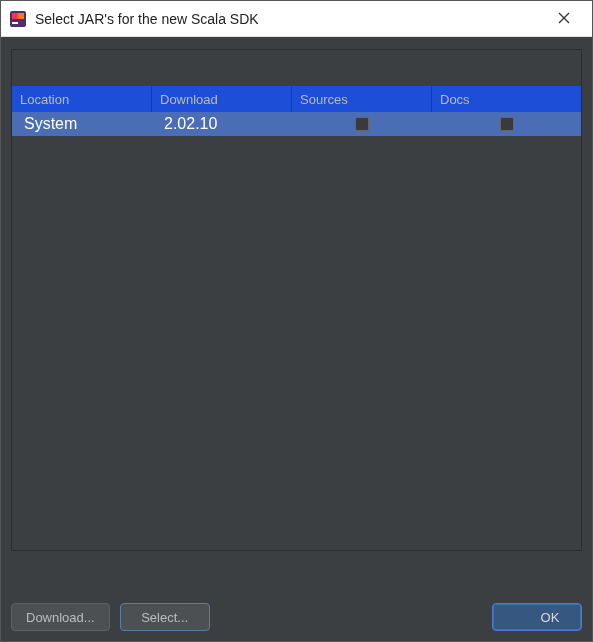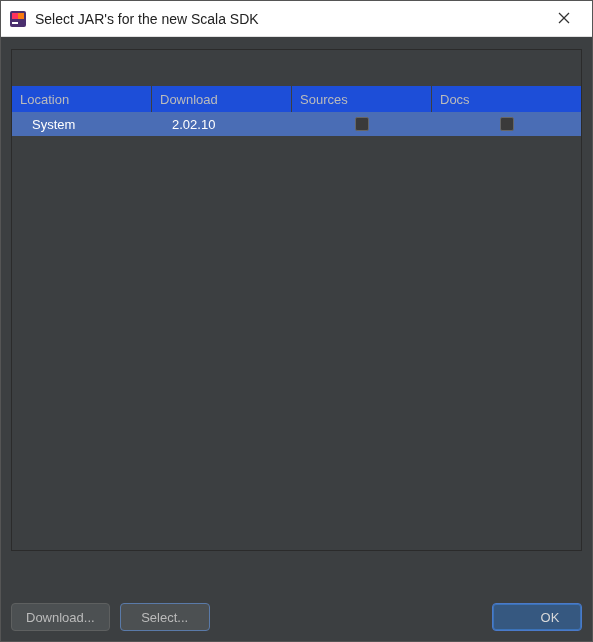--- a/index.html
+++ b/index.html
@@ -97,22 +97,22 @@
     .table-row {
       display: flex;
       height: 24px;
       align-items: stretch;
     }
     .table-row.selected {
       background: #4a6db5;
     }
     .table-cell {
       color: #dcdcdc;
-      padding: 3px 20px;
-      font-size: 13px;
+      padding: 3px 12px;
+      font-size: 16px;
       display: flex;
       align-items: center;
     }
     .table-row.selected .table-cell {
       color: #ffffff;
     }
     .checkbox-cell {
       justify-content: center;
     }
     .checkbox {

